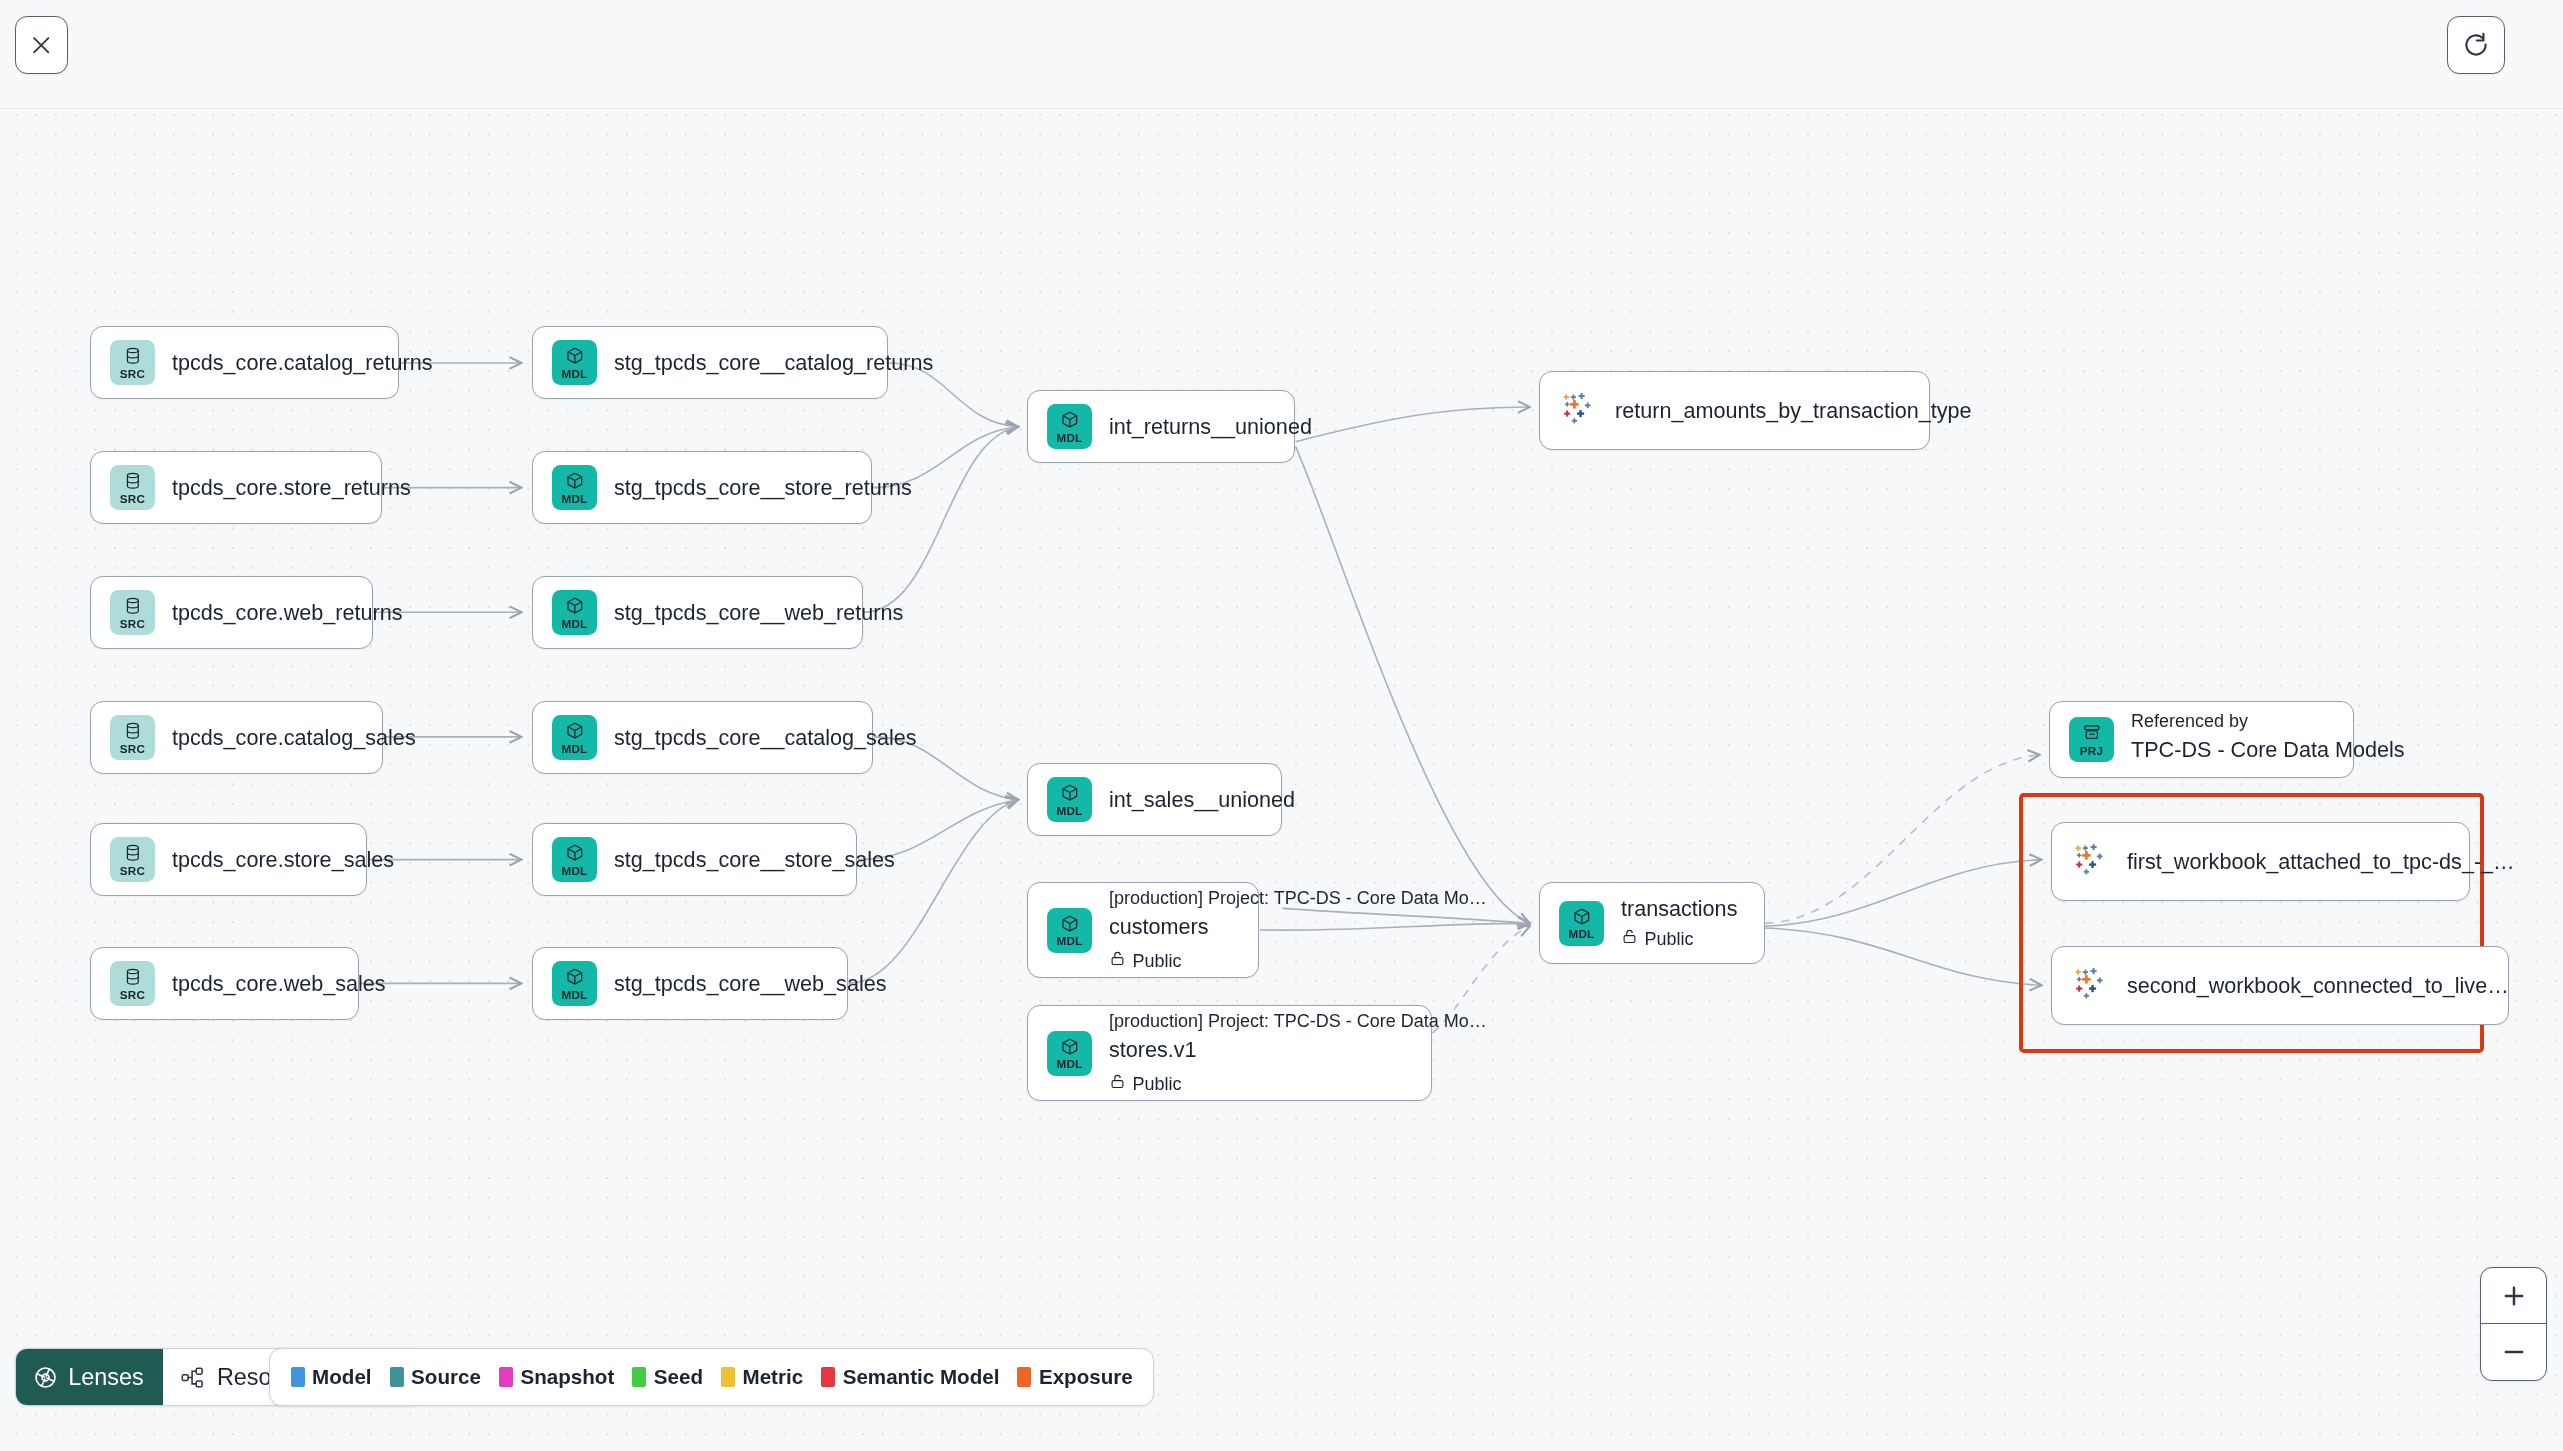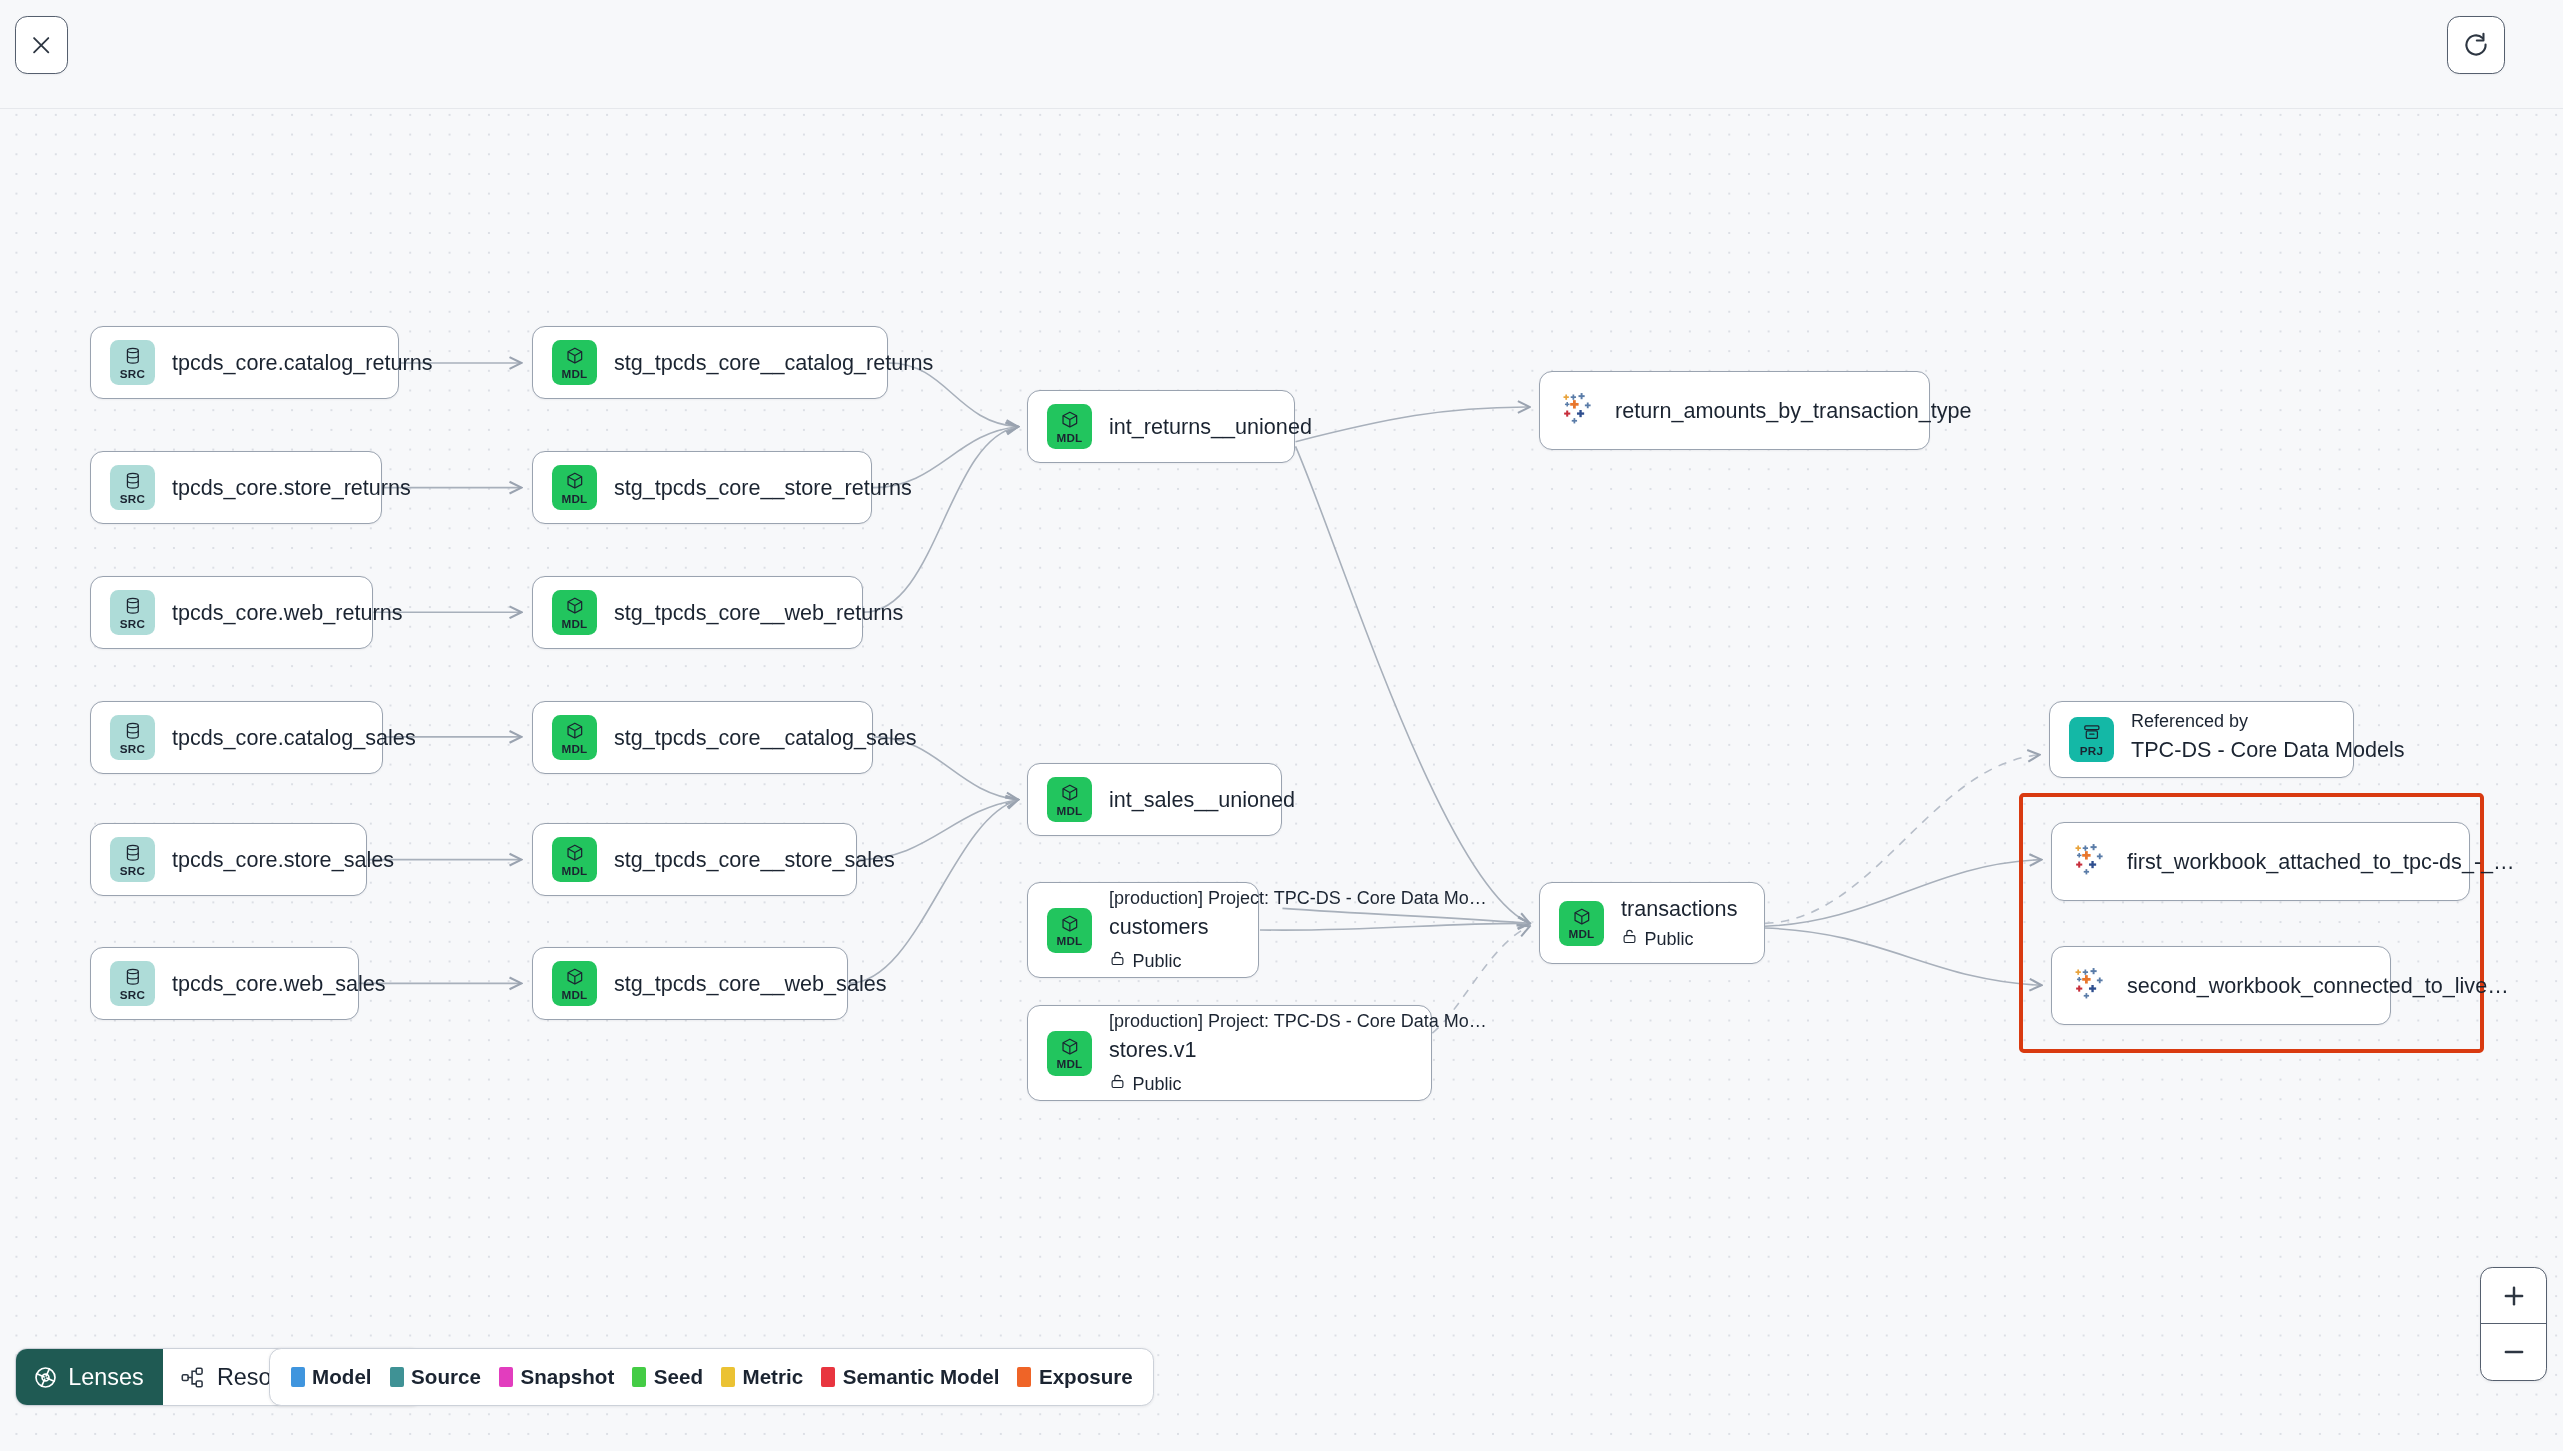--- a/index.html
+++ b/index.html
@@ -60,21 +60,21 @@
   }
   .node .badge {
     flex: 0 0 auto;
     width: 45px; height: 45px;
     border-radius: 8.4px;
     display: flex; flex-direction: column;
     align-items: center; justify-content: center;
     margin-right: 17px;
   }
   .badge.src { background: #aedcd8; }
-  .badge.mdl { background: #22c55e; text-align: center; }
+  .badge.mdl { background: #14b8a6; text-align: center; }
   .badge.prj { background: #14b8a6; }
   .badge .bico { line-height: 0; margin-top: 0.9px; }
   .badge .btxt { font-size: 11.7px; font-weight: 600; color: #1b2431; letter-spacing: 0.2px; line-height: 1; margin-top: 1.9px; }
   .node .tblogo { flex: 0 0 auto; width: 39px; height: 39px; margin-right: 17px; }
   .node .texts { display: flex; flex-direction: column; justify-content: center; min-width: 0; }
   .node .title { font-size: 21.6px; color: #1b2431; white-space: nowrap; }
   .node .sub-top { font-size: 18px; color: #1b2431; white-space: nowrap; margin-bottom: 4.7px; }
   .node .sub-bot { font-size: 18px; color: #1b2431; white-space: nowrap; margin-top: 5.6px; display: flex; align-items: flex-end; gap: 6.6px; }
   .node.two-line .title { margin-bottom: 4.7px; }
 
@@ -494,21 +494,21 @@
               <line x1="21" y1="18.5" x2="21" y2="25.5" stroke="#2f4f8f" stroke-width="2.3" stroke-linecap="butt"></line>
               <line x1="12.4" y1="29" x2="17.6" y2="29" stroke="#5a7ca8" stroke-width="1.7" stroke-linecap="butt"></line>
               <line x1="15" y1="26.4" x2="15" y2="31.6" stroke="#5a7ca8" stroke-width="1.7" stroke-linecap="butt"></line>
               <line x1="4.4" y1="6" x2="9.6" y2="6" stroke="#e8a33c" stroke-width="1.7" stroke-linecap="butt"></line>
               <line x1="7" y1="3.4" x2="7" y2="8.6" stroke="#e8a33c" stroke-width="1.7" stroke-linecap="butt"></line>
             </svg></span>
           <div class="texts">
             <div class="title">first_workbook_attached_to_tpc-ds_-_…</div>
           </div>
         </div>
-        <div class="node" style="left: 2051px; top: 837px; width: 340px; height: 79px;">
+        <div class="node" style="left: 2051px; top: 837px; width: 458px; height: 79px;">
           <span class="tblogo"><svg width="39" height="39" viewBox="0 0 38 38">
               <line x1="11.4" y1="6" x2="16.6" y2="6" stroke="#5a7ca8" stroke-width="1.7" stroke-linecap="butt"></line>
               <line x1="14" y1="3.4" x2="14" y2="8.6" stroke="#5a7ca8" stroke-width="1.7" stroke-linecap="butt"></line>
               <line x1="19" y1="5" x2="25" y2="5" stroke="#5a7ca8" stroke-width="1.9" stroke-linecap="butt"></line>
               <line x1="22" y1="2" x2="22" y2="8" stroke="#5a7ca8" stroke-width="1.9" stroke-linecap="butt"></line>
               <line x1="5.8" y1="13" x2="10.2" y2="13" stroke="#5a7ca8" stroke-width="1.5" stroke-linecap="butt"></line>
               <line x1="8" y1="10.8" x2="8" y2="15.2" stroke="#5a7ca8" stroke-width="1.5" stroke-linecap="butt"></line>
               <line x1="10.9" y1="13" x2="19.1" y2="13" stroke="#e8762c" stroke-width="2.7" stroke-linecap="butt"></line>
               <line x1="15" y1="8.9" x2="15" y2="17.1" stroke="#e8762c" stroke-width="2.7" stroke-linecap="butt"></line>
               <line x1="25.2" y1="14" x2="30.8" y2="14" stroke="#5a7ca8" stroke-width="1.8" stroke-linecap="butt"></line>

